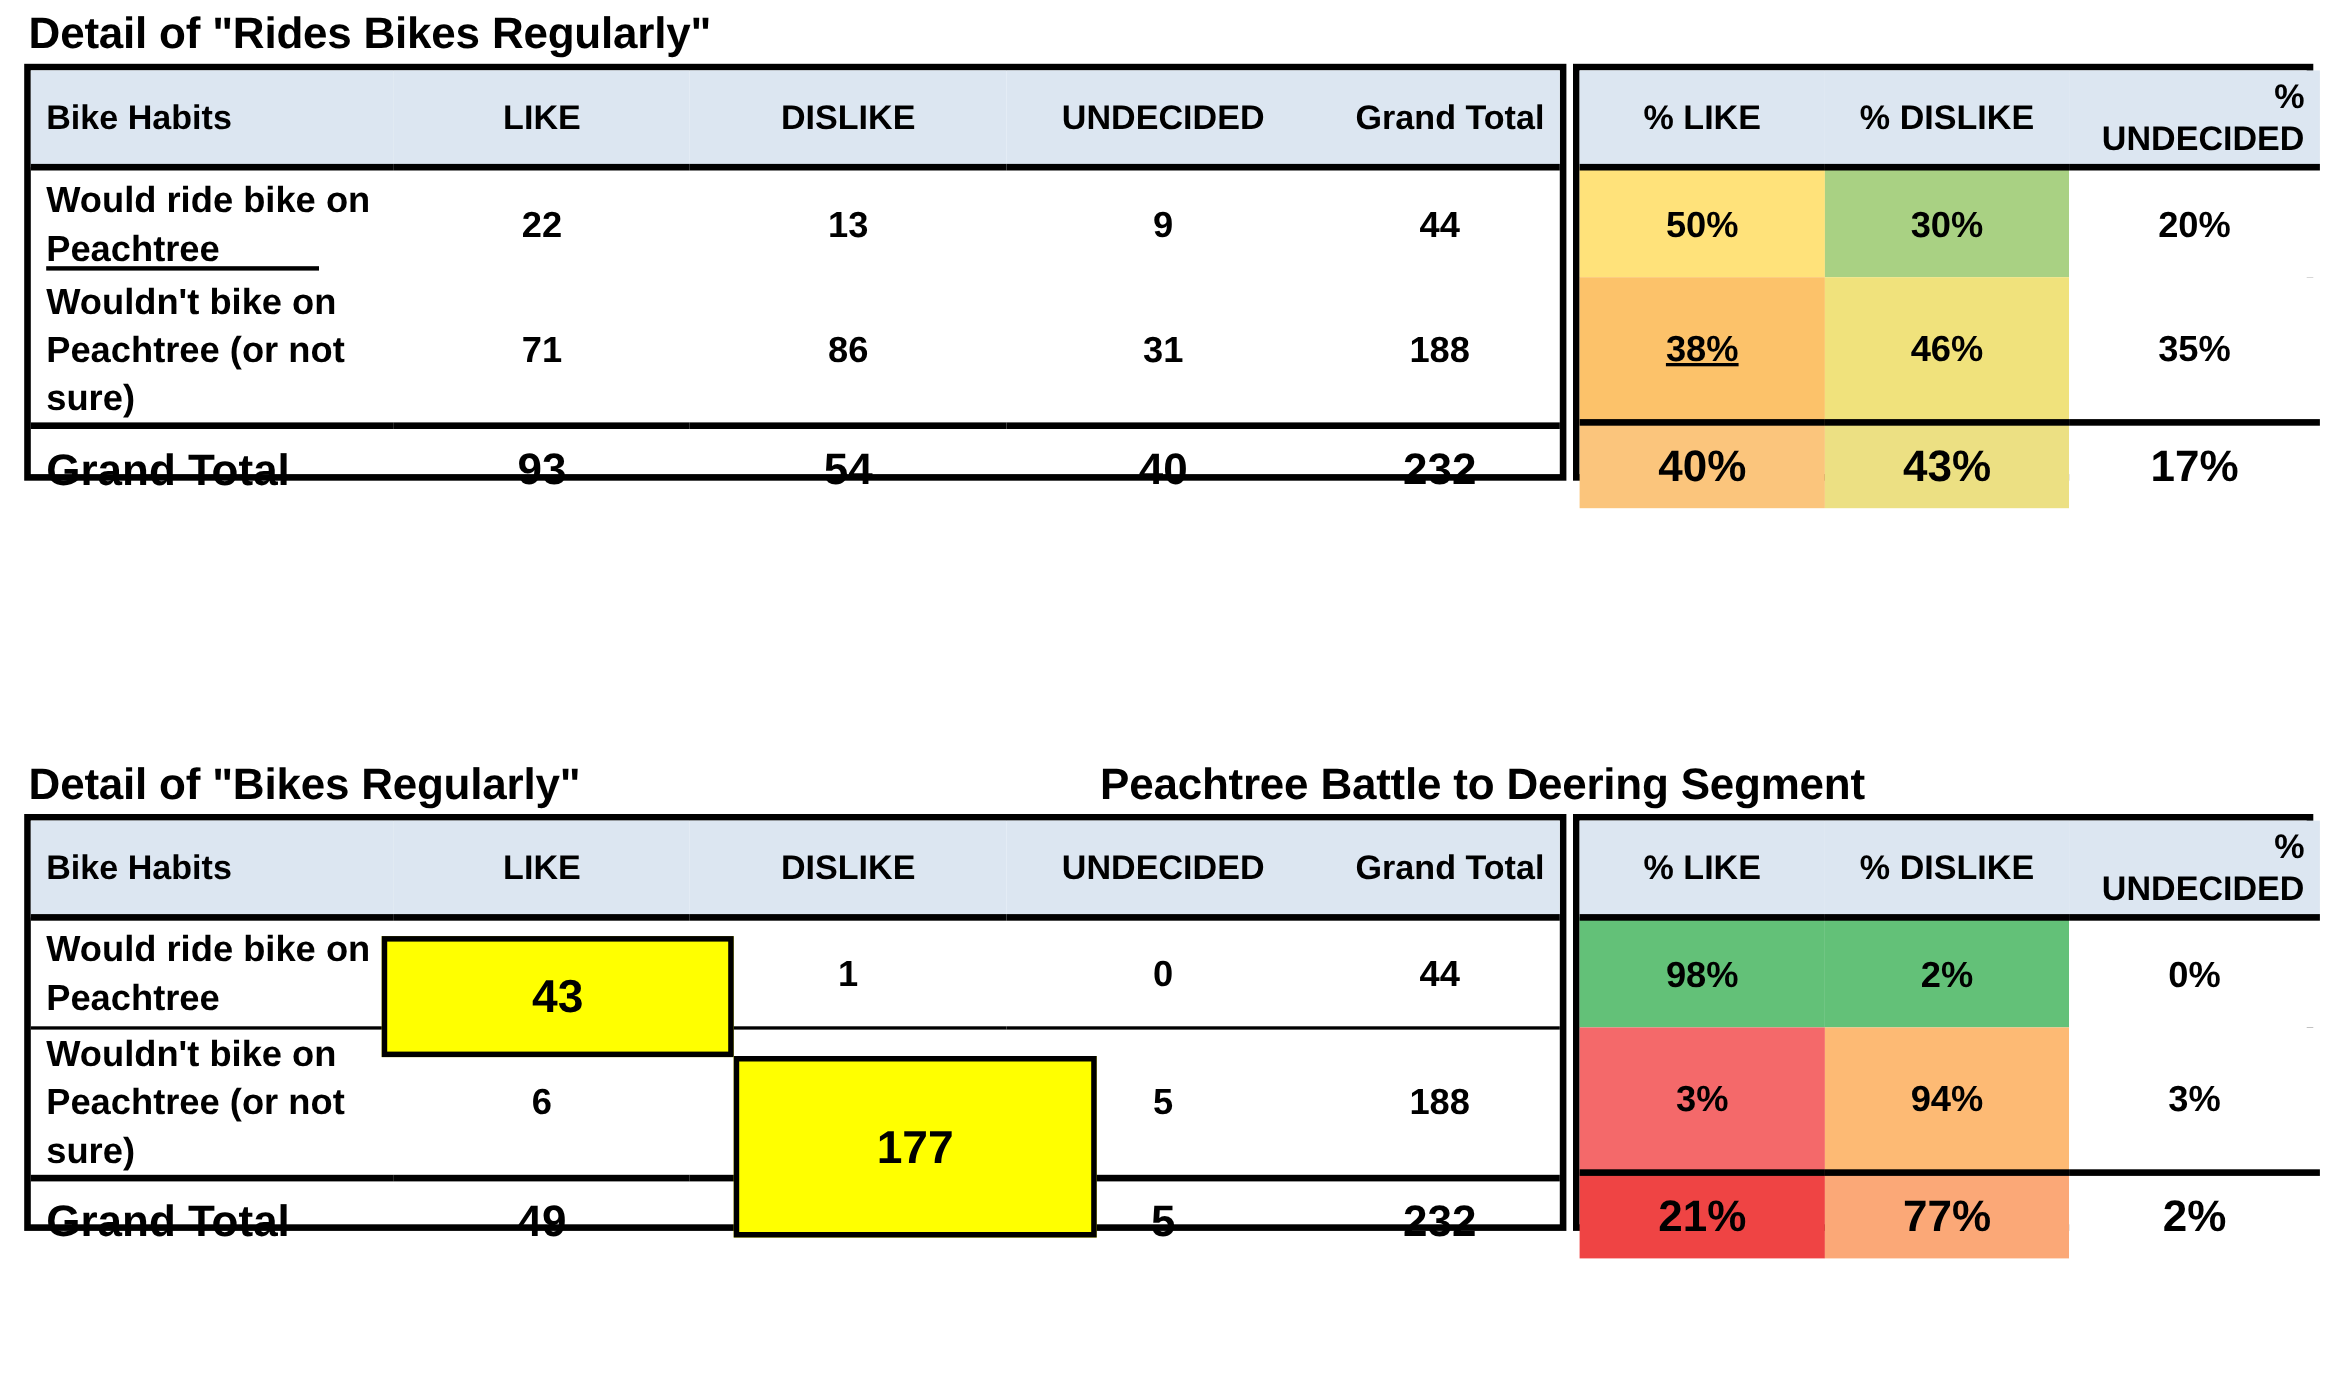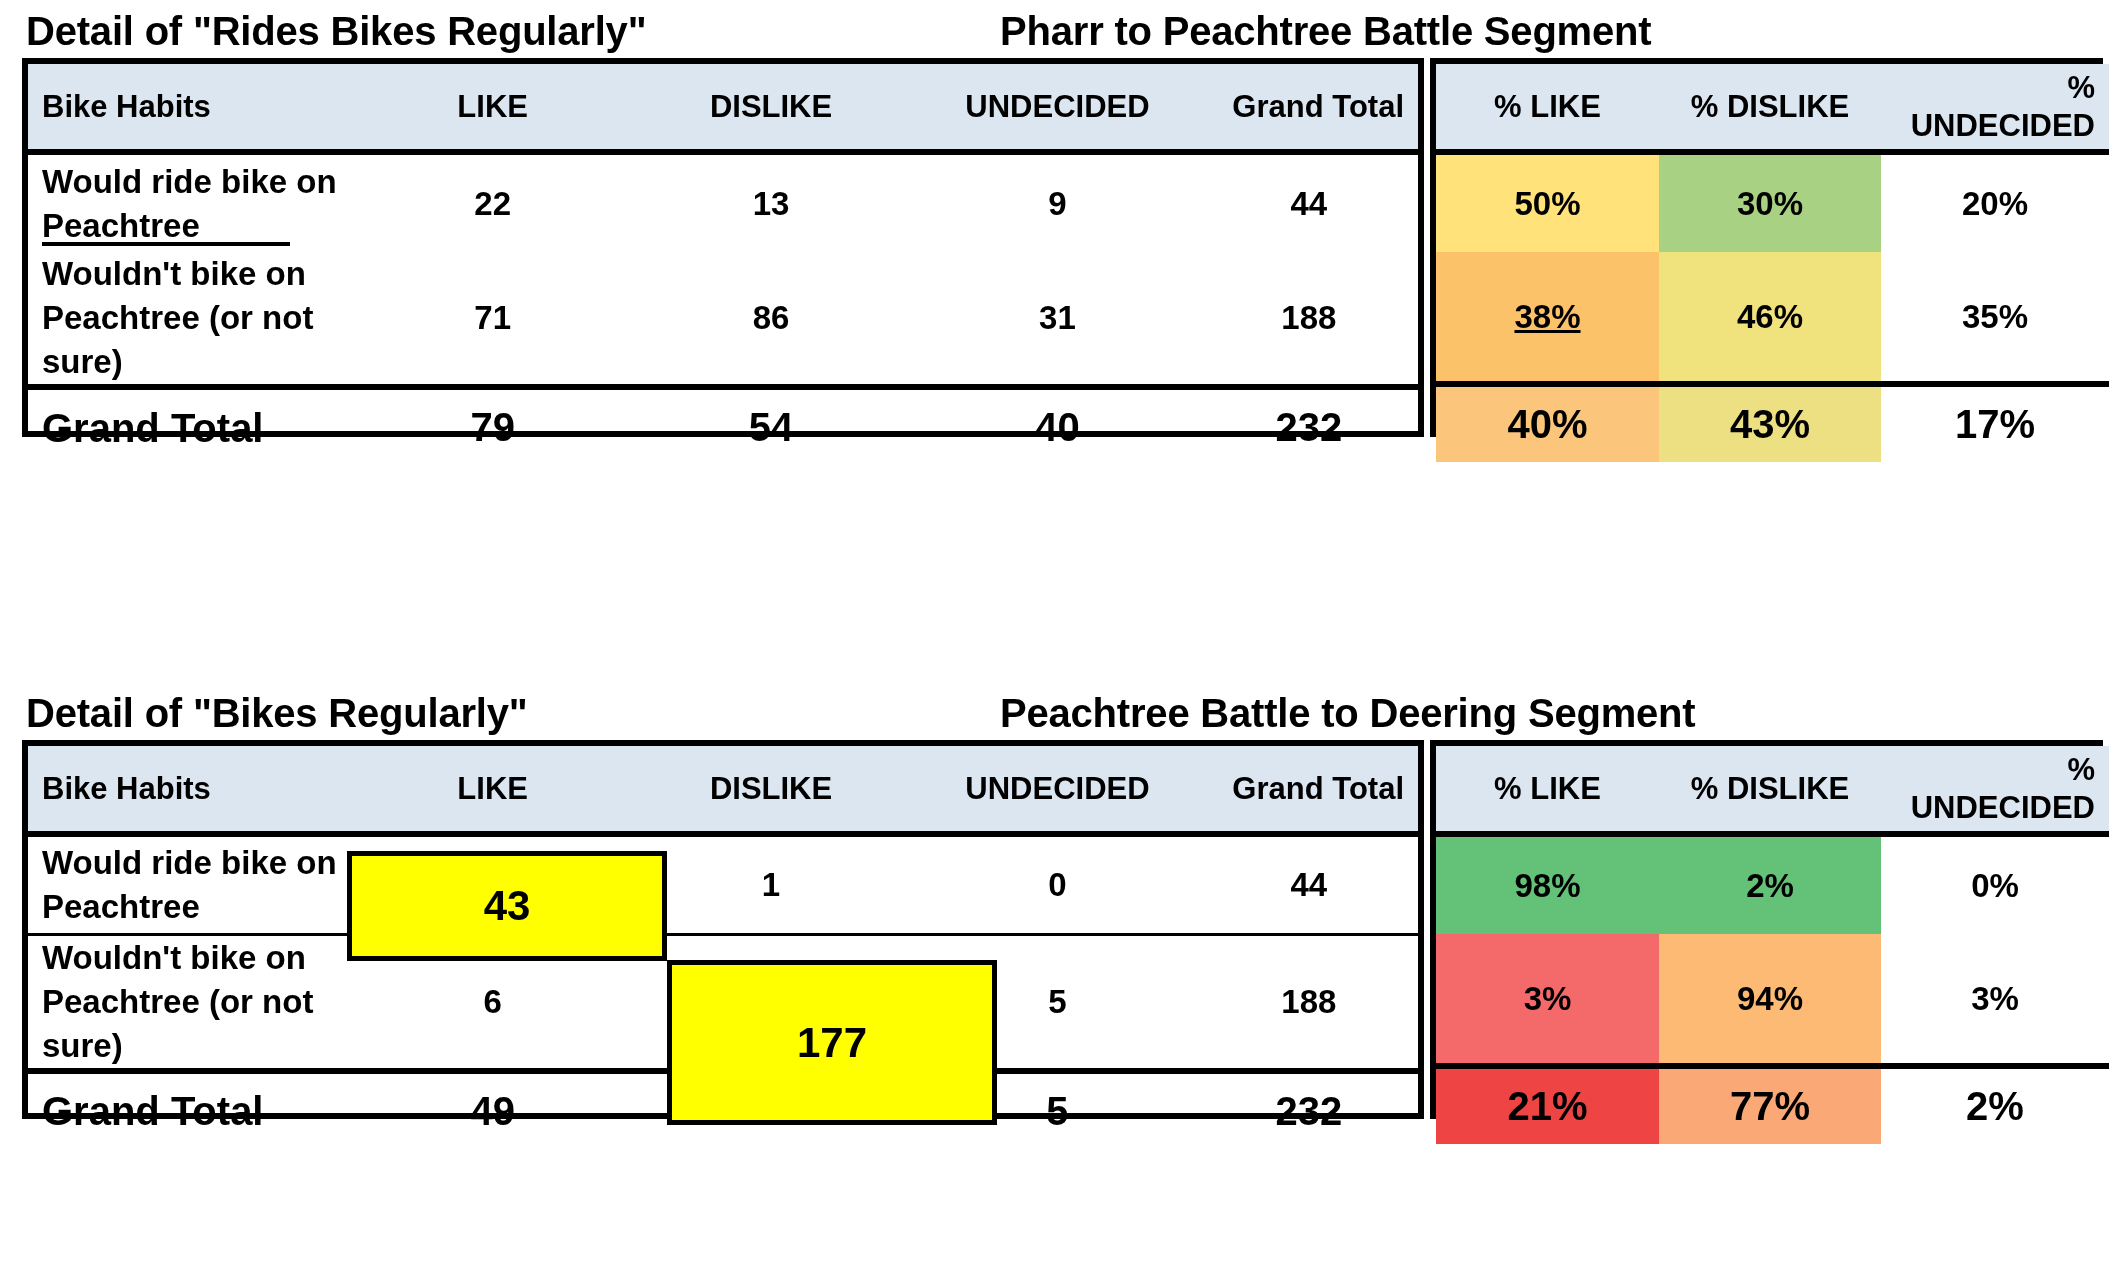--- a/index.html
+++ b/index.html
@@ -116,21 +116,20 @@
     color: #000;
   }
 </style>
 </head>
 <body>
 
 <div class="page">
 
   <div class="title-row" style="top:8px;">
     <div class="title title-left">Detail of "Rides Bikes Regularly"</div>
-    <div class="title title-right">Pharr to Peachtree Battle Segment</div>
   </div>
 
   <div class="tbl" style="left:22px; top:58px; width:1402px; height:379px;">
     <table>
       <colgroup>
         <col style="width:330px">
           <col style="width:268px">
           <col style="width:288px">
           <col style="width:284px">
           <col style="width:218px">
@@ -154,21 +153,21 @@
         </tr>
         <tr style="height:132px;">
           <td class="r-label">Wouldn't bike on Peachtree (or not sure)</td>
           <td class="r-num">71</td>
           <td class="r-num">86</td>
           <td class="r-num">31</td>
           <td class="r-num">188</td>
         </tr>
         <tr class="row-total" style="height:78px;">
           <td class="r-label">Grand Total</td>
-          <td class="r-num">79</td>
+          <td class="r-num">93</td>
           <td class="r-num">54</td>
           <td class="r-num">40</td>
           <td class="r-num">232</td>
         </tr>
       </tbody>
     </table>
   </div>
 
   <div class="tbl" style="left:1430px; top:58px; width:673px; height:379px;">
     <table>

